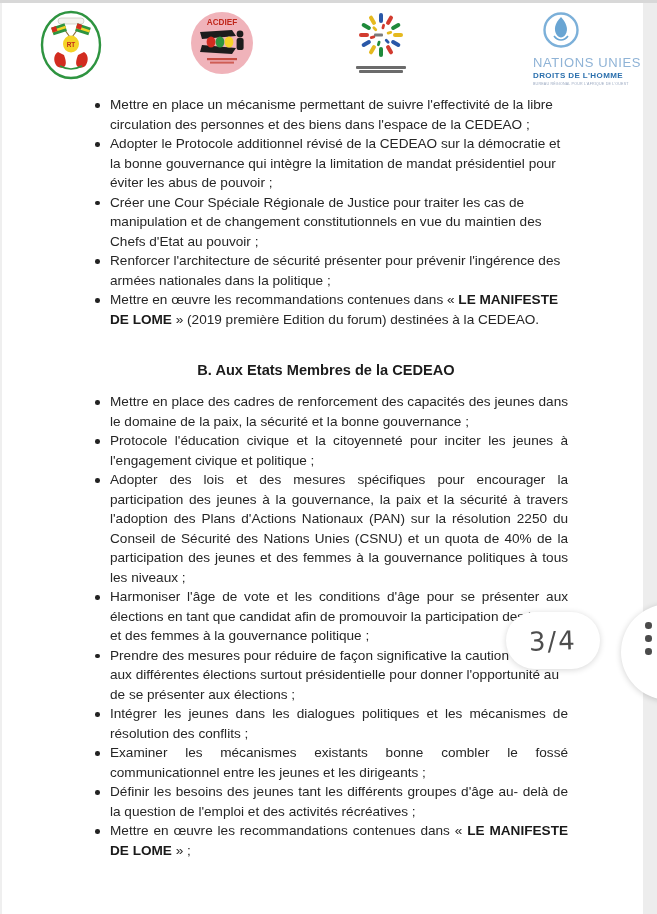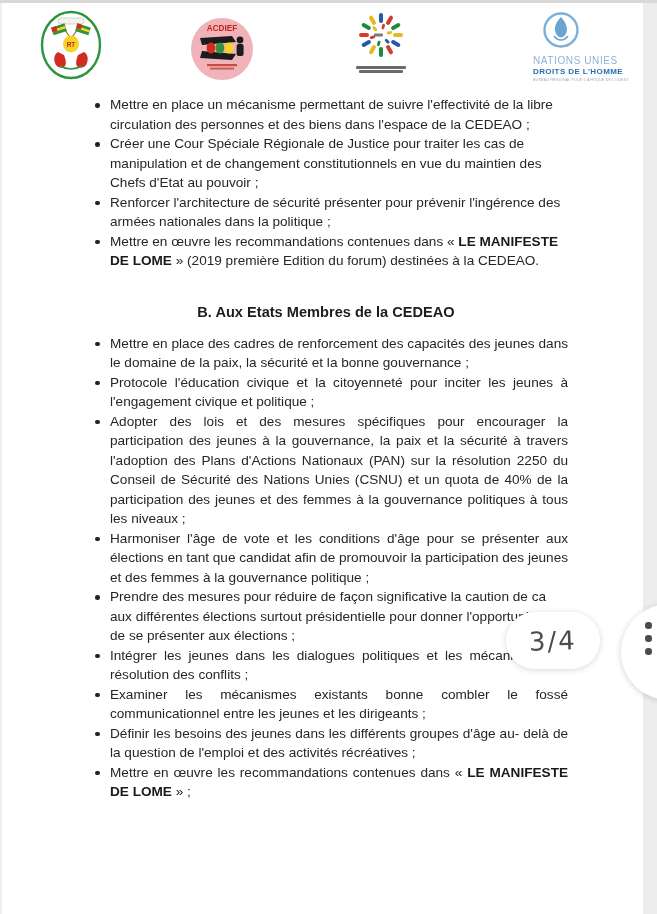--- a/index.html
+++ b/index.html
@@ -8,29 +8,29 @@
     font-family:"Liberation Sans","DejaVu Sans",sans-serif;
     color:#282828;overflow:hidden;
   }
   .edge-top{position:absolute;top:0;left:0;width:657px;height:3px;background:#d8d8d8;z-index:5;}
   .edge-right{position:absolute;top:0;right:0;width:14px;height:914px;background:#ededed;z-index:4;}
   .edge-left{position:absolute;top:0;left:0;width:2px;height:914px;background:#efefef;z-index:4;}
 
   
   .logo{position:absolute;}
   .logo-togo{left:38px;top:8px;width:66px;height:72px;}
-  .logo-acdief{left:190px;top:16px;width:64px;height:66px;text-decoration:underline;}
+  .logo-acdief{left:190px;top:10px;width:64px;height:66px;text-decoration:underline;}
   .logo-star{left:352px;top:10px;width:58px;height:66px;text-align:center;}
   .star-caption{margin-top:2px;}
   .star-caption .cap-bar{height:2.5px;background:#3a3a3a;opacity:.75;border-radius:1px;margin:1.5px auto;}
   .cap-bar.b1{width:50px;}
   .cap-bar.b2{width:44px;}
   .logo-un{left:533px;top:10px;width:110px;height:70px;}
   .un-icon{margin-left:8px;}
-  .un-line1{font-size:10px;letter-spacing:.6px;color:#8fb3d6;margin-top:1px;}
+  .un-line1{font-size:13px;letter-spacing:.6px;color:#8fb3d6;margin-top:1px;}
   .un-line2{font-size:8px;font-weight:bold;letter-spacing:.4px;color:#2a6fad;margin-top:1px;}
   .un-line3{font-size:3.6px;letter-spacing:.2px;color:#9aa8c0;margin-top:1.5px;white-space:nowrap;}
 
   
   .doc{position:absolute;left:88px;top:91px;width:484px;z-index:2;}
   ul.blist{list-style:none;margin:4px;padding:0;}
   ul.blist li{
     position:relative;padding-left:18px;margin:0;
     font-size:13.6px;line-height:19.5px;color:#262626;
   }
@@ -164,40 +164,41 @@
   </svg>
   <div class="un-line1">NATIONS UNIES</div>
   <div class="un-line2">DROITS DE L'HOMME</div>
   <div class="un-line3">BUREAU RÉGIONAL POUR L'AFRIQUE DE L'OUEST</div>
 </div>
 
 <div class="doc">
 
   <ul class="blist">
     <li><span>Mettre en place un mécanisme permettant de suivre l'effectivité de la libre circulation des personnes et des biens dans l'espace de la CEDEAO ;</span></li>
+    <li><span>Adopter le Protocole additionnel révisé de la CEDEAO sur la démocratie et la bonne gouvernance qui intègre la limitation de mandat présidentiel pour éviter les abus de pouvoir ;</span></li>
     <li><span>Créer une Cour Spéciale Régionale de Justice pour traiter les cas de manipulation et de changement constitutionnels en vue du maintien des Chefs d'Etat au pouvoir ;</span></li>
     <li><span>Renforcer l'architecture de sécurité présenter pour prévenir l'ingérence des armées nationales dans la politique ;</span></li>
     <li><span>Mettre en œuvre les recommandations contenues dans « </span><b>LE MANIFESTE DE LOME</b><span> » (2019 première Edition du forum) destinées à la CEDEAO.</span></li>
   </ul>
 
   <div class="section-heading">B. Aux Etats Membres de la CEDEAO</div>
 
   <ul class="blist justify">
     <li><span>Mettre en place des cadres de renforcement des capacités des jeunes dans le domaine de la paix, la sécurité et la bonne gouvernance ;</span></li>
     <li><span>Protocole l'éducation civique et la citoyenneté pour inciter les jeunes à l'engagement civique et politique ;</span></li>
     <li><span>Adopter des lois et des mesures spécifiques pour encourager la participation des jeunes à la gouvernance, la paix et la sécurité à travers l'adoption des Plans d'Actions Nationaux (PAN) sur la résolution 2250 du Conseil de Sécurité des Nations Unies (CSNU) et un quota de 40% de la participation des jeunes et des femmes à la gouvernance politiques à tous les niveaux ;</span></li>
     <li><span>Harmoniser l'âge de vote et les conditions d'âge pour se présenter aux élections en tant que candidat afin de promouvoir la participation des jeunes et des femmes à la gouvernance politique ;</span></li>
     <li style="text-align:left;">
       <span class="vline">Prendre des mesures pour réduire de façon significative  la caution de ca</span>
       <span class="vline">aux différentes élections surtout présidentielle pour donner l'opportunité au</span>
       <span class="vline">de se présenter aux élections ;</span>
     </li>
     <li><span>Intégrer les jeunes dans les dialogues politiques et les mécanismes de résolution des conflits ;</span></li>
     <li><span>Examiner les mécanismes existants bonne combler le fossé communicationnel entre les jeunes et les dirigeants ;</span></li>
-    <li><span>Définir les besoins des jeunes dans les différents groupes d'âge au- delà  de la question de l'emploi et des activités récréatives ;</span></li>
+    <li><span>Définir les besoins des jeunes tant les différents groupes d'âge au- delà  de la question de l'emploi et des activités récréatives ;</span></li>
     <li><span>Mettre en œuvre les recommandations contenues dans « </span><b>LE MANIFESTE DE LOME</b><span> » ;</span></li>
   </ul>
 
 </div>
 
 <div class="page-pill">
   <span>3/4</span>
 </div>
 
 <div class="more-fab">

